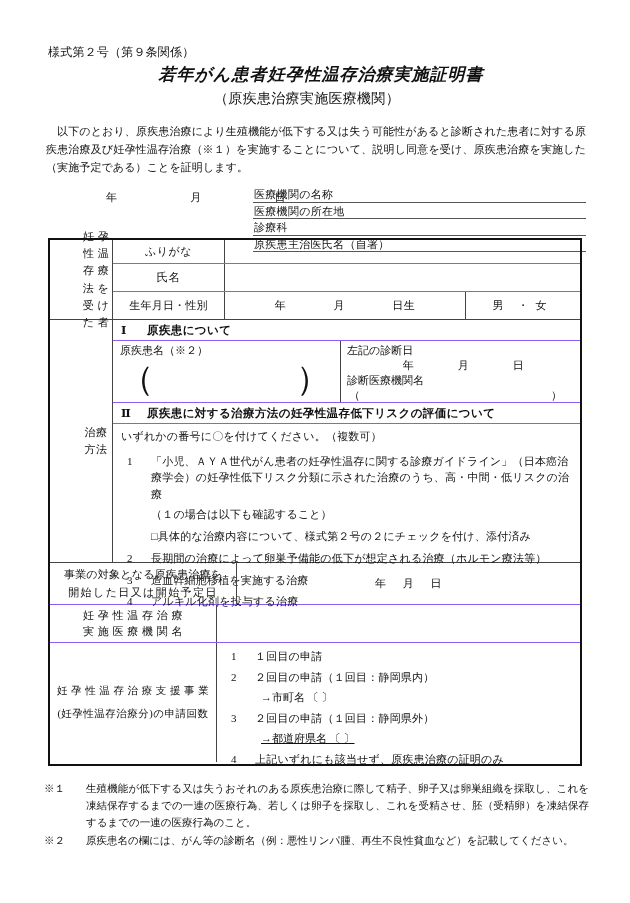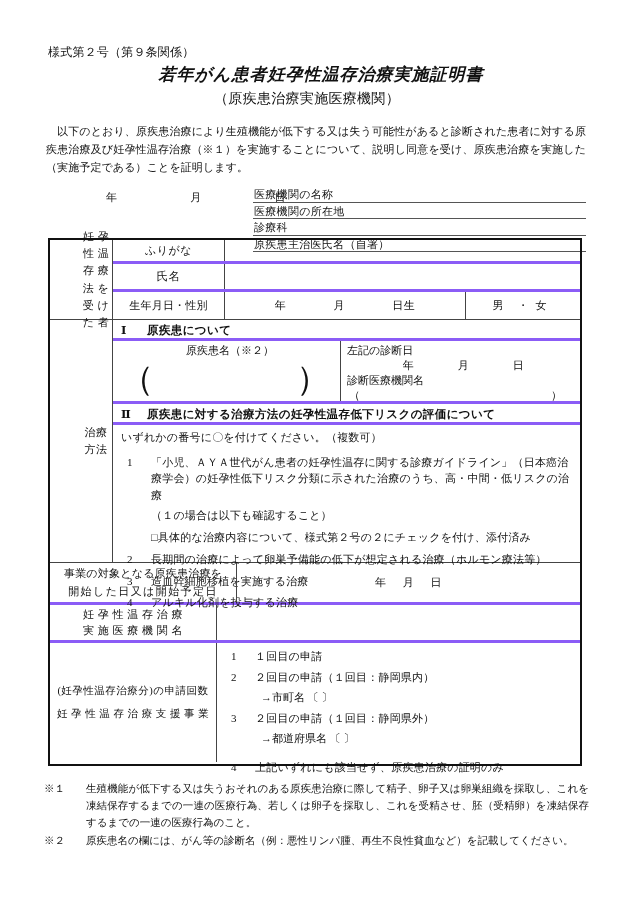--- a/index.html
+++ b/index.html
@@ -58,21 +58,21 @@
   }
 
   
   .tbl {
     position: absolute; left: 48px; top: 238px;
     width: 534px; height: 528px;
     border: 2px solid #111;
   }
   .tbl .row { display: flex; width: 100%; }
   .cellborder-r { border-right: 1px solid #444; }
-  .cellborder-b { border-bottom: 3px solid #8b5cf6; }
+  .cellborder-b { border-bottom: 1px solid #8b5cf6; }
 
   .c-vlabel {
     display: flex; flex-direction: column;
     align-items: center; justify-content: center;
     font-size: 11px; line-height: 1.55; letter-spacing: .5px;
     text-align: center;
     padding-left: 30px;
   }
   .center { display:flex; align-items:center; justify-content:center; }
 
@@ -182,21 +182,21 @@
         <span>治療方法</span>
       </div>
 
       <div style="flex:1;height:100%;display:flex;flex-direction:column;">
 
         <div class="sec-head cellborder-b" style="height:21px;">
           <span class="num">Ⅰ</span><span>原疾患について</span>
         </div>
 
         <div class="row cellborder-b" style="height:63px;">
-          <div class="cellborder-r" style="width:228px;position:relative;text-align:center;">
+          <div class="cellborder-r" style="width:228px;position:relative;">
             <div style="padding:2px 0 0 7px;font-size:11px;">原疾患名（※２）</div>
             <div style="display:flex;align-items:center;justify-content:space-between;padding:2px 10px 0 7px;height:40px;">
               <span class="bigparen">（</span>
               <span></span>
               <span class="bigparen">）</span>
             </div>
           </div>
           <div style="flex:1;padding:2px 0 0 6px;font-size:11px;line-height:1.35;">
             <div>左記の診断日</div>
             <div class="spread3" style="padding:0 34px 0 34px;">
@@ -266,41 +266,41 @@
     <div class="row cellborder-b" style="height:38px;">
       <div class="c-vlabel cellborder-r" style="width:167px;padding:0 6px;line-height:1.45;">
         <span>妊 孕 性 温 存 治 療</span>
         <span>実 施 医 療 機 関 名</span>
       </div>
       <div style="flex:1;"></div>
     </div>
 
     <div class="row" style="height:119px;">
       <div class="c-vlabel cellborder-r" style="width:167px;padding:0 4px;line-height:2.1;">
+        <span style="font-size:10.5px;">妊 孕 性 温 存 治 療 支 援 事 業</span>
         <span style="font-size:10.5px;">(妊孕性温存治療分)の申請回数</span>
-        <span style="font-size:10.5px;">妊 孕 性 温 存 治 療 支 援 事 業</span>
       </div>
       <div style="flex:1;padding:5px 0 0 8px;" class="list-line apply">
 
         <div class="li">
           <span class="n">1</span>
           <span class="t">１回目の申請</span>
         </div>
 
         <div class="li">
           <span class="n">2</span>
           <span class="t">２回目の申請（１回目：静岡県内）</span>
         </div>
         <div class="sub brk" style="margin-bottom:4px;">→市町名 〔                        〕</div>
 
         <div class="li">
           <span class="n">3</span>
           <span class="t">２回目の申請（１回目：静岡県外）</span>
         </div>
-        <div class="sub brk" style="margin-bottom:12px;">→都道府県名 〔                    〕</div>
+        <div class="sub brk" style="margin-bottom:4px;text-decoration:underline;">→都道府県名 〔                    〕</div>
 
         <div class="li">
           <span class="n">4</span>
           <span class="t">上記いずれにも該当せず、原疾患治療の証明のみ</span>
         </div>
 
       </div>
     </div>
 
   </div>

